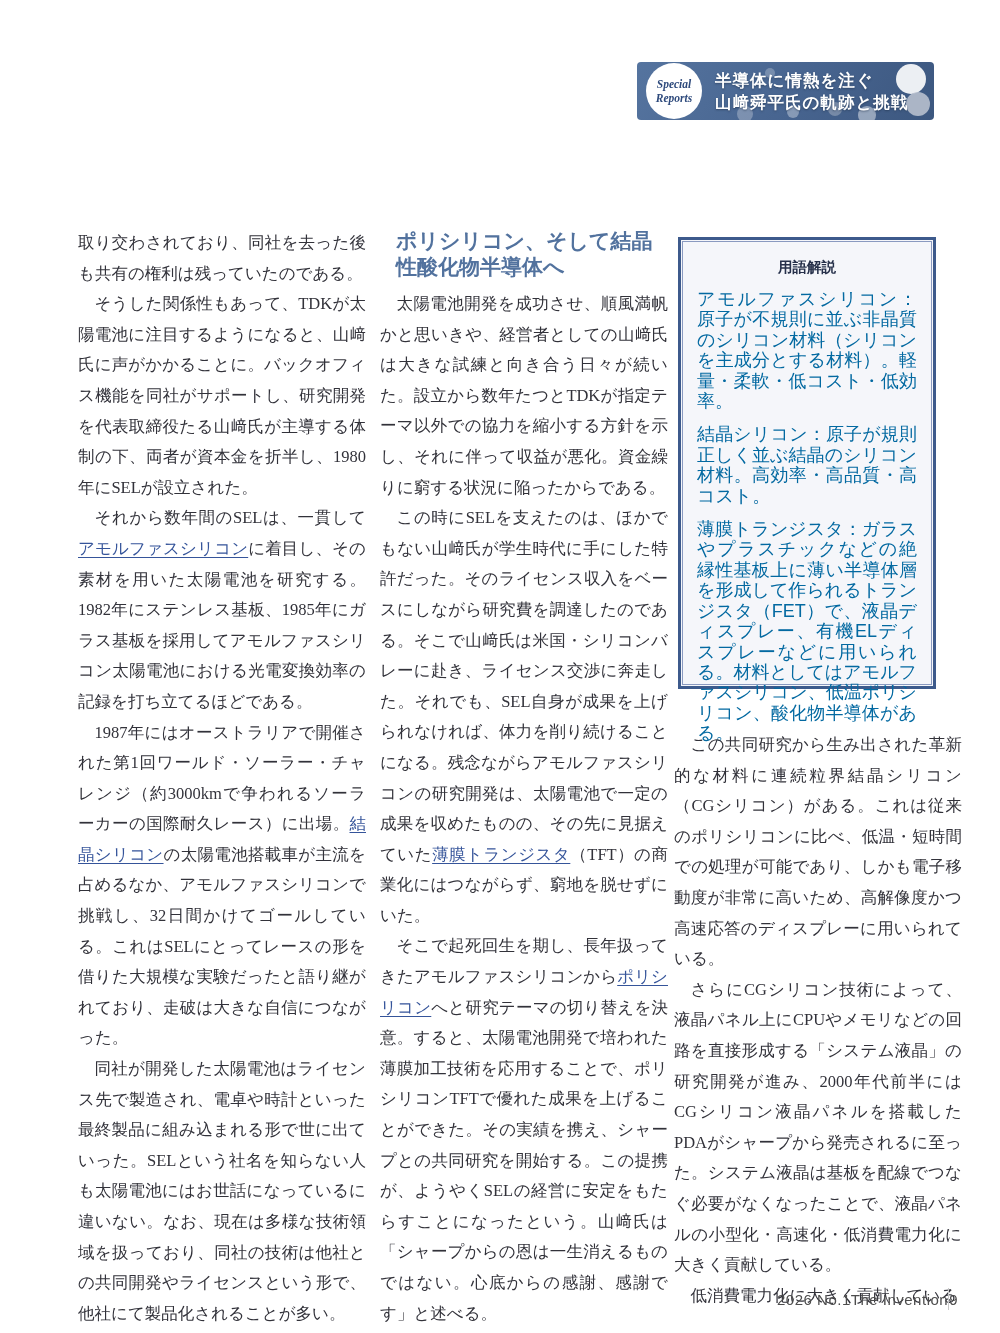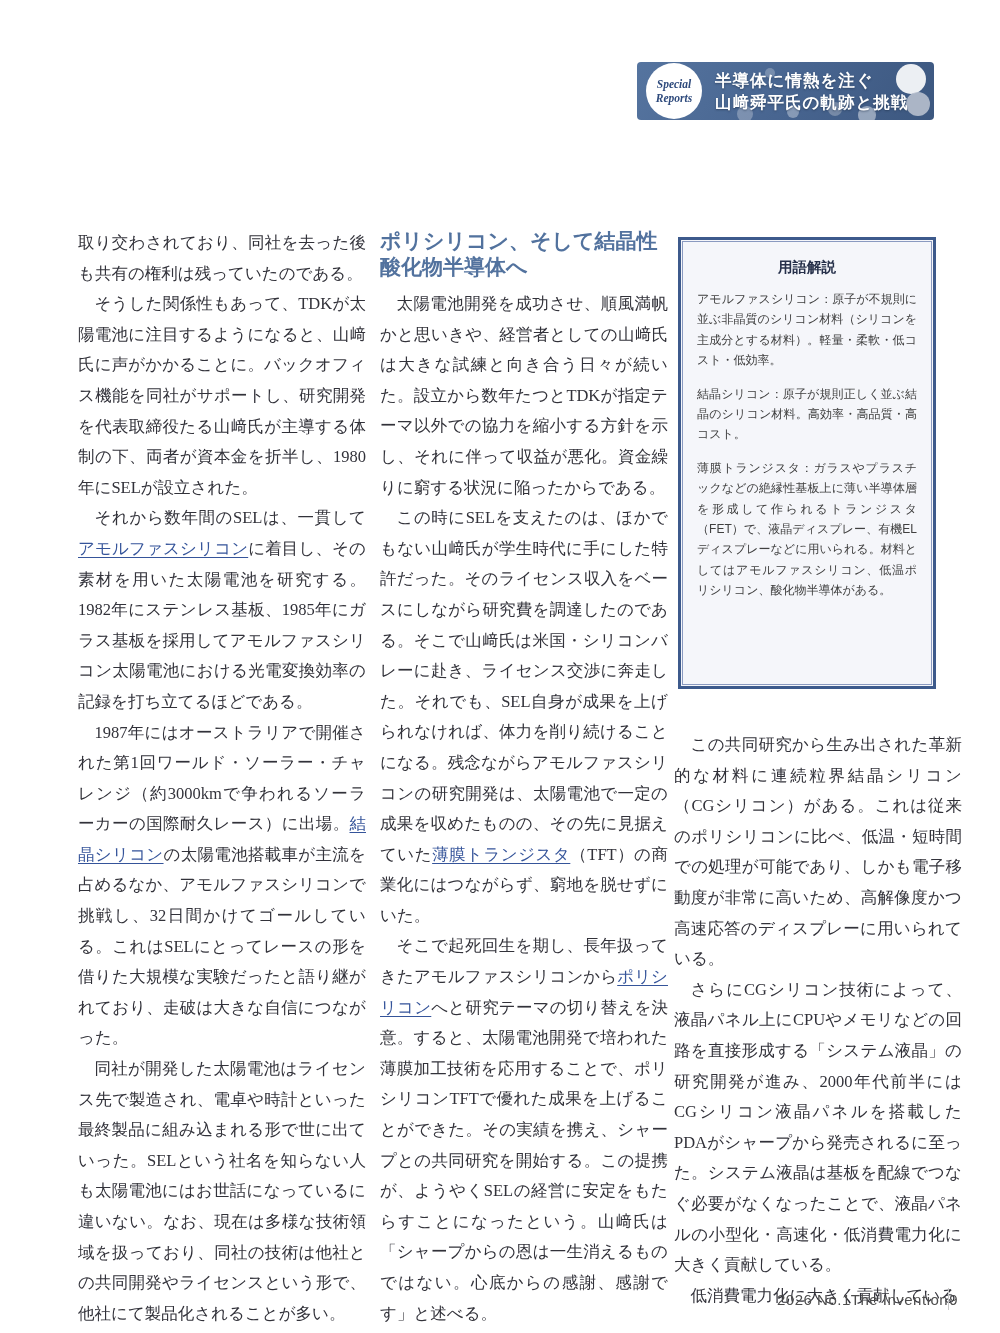--- a/index.html
+++ b/index.html
@@ -42,37 +42,37 @@
   .col{position:absolute;width:288px;font-size:16.5px;line-height:30.6px;text-align:justify;}
   .col p{margin:0;text-align:justify;}
   .col p.indent{text-indent:1em;}
   #col1{left:78px;top:228px;}
   #col2{left:380px;top:228px;}
   #col3{left:674px;top:730px;}
   .inline-link{color:#35549a;text-decoration:underline;text-underline-offset:3px;cursor:pointer;}
   .section-heading{
     font-family:"Liberation Sans","DejaVu Sans",sans-serif;
     font-weight:bold;color:#52729e;font-size:21px;line-height:26px;
-    margin:0 0 9px 0;text-align:left;text-indent:0;
+    margin:0 0 9px 16px;text-align:left;text-indent:0;
   }
   
   .glossary{
     position:absolute;left:678px;top:237px;width:258px;height:452px;
     background:#f5f6fa;border:3px solid #3d5a8c;box-sizing:border-box;padding-left:44px;
   }
   .glossary-inner{
     position:absolute;inset:1px;border:1px solid #8a9ac0;
     padding:14px 14px 10px 14px;box-sizing:border-box;
     font-family:"Liberation Sans","DejaVu Sans",sans-serif;
   }
   .glossary-title{
     text-align:center;font-weight:bold;font-size:14.5px;color:#26304a;
     margin:2px 0 12px 0;
   }
-  .glossary-inner p{margin:0 0 13px 0;font-size:12px;line-height:20.4px;color:#404040;text-align:justify;}
+  .glossary-inner p{margin:0 0 13px 0;font-size:18px;line-height:20.4px;color:#0369a1;text-align:justify;}
   
   .footer{
     position:absolute;right:42px;top:1288px;
     display:flex;align-items:center;
     font-family:"Liberation Sans","DejaVu Sans",sans-serif;
     font-size:15px;color:#4d4d4d;letter-spacing:0.5px;
   }
   .footer .sep{width:1px;height:22px;background:#c9c9c9;}
 </style>
 </head>

